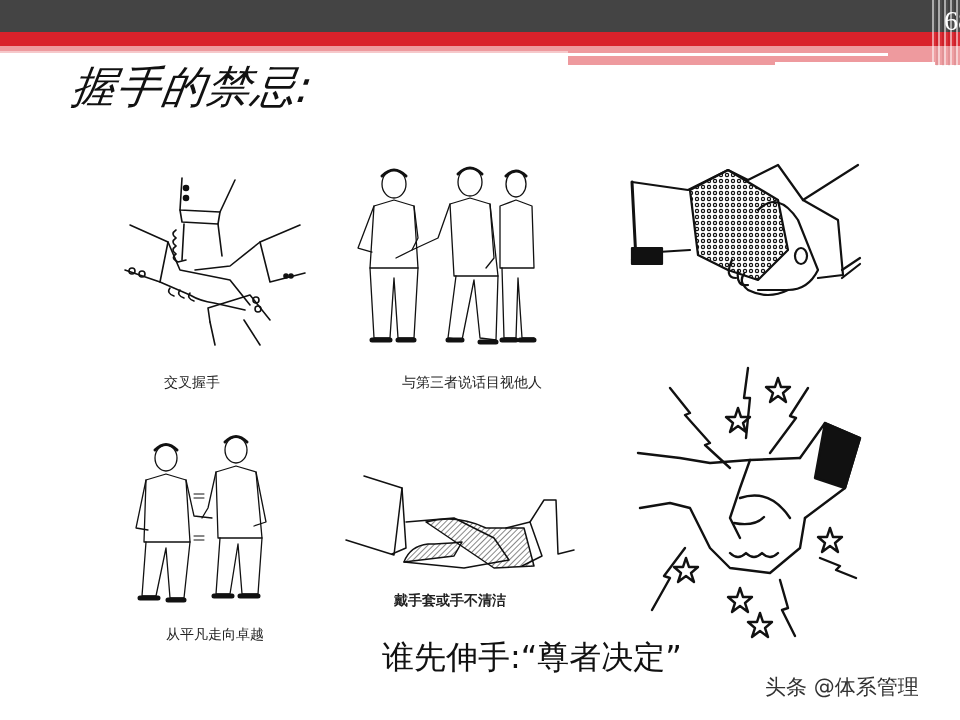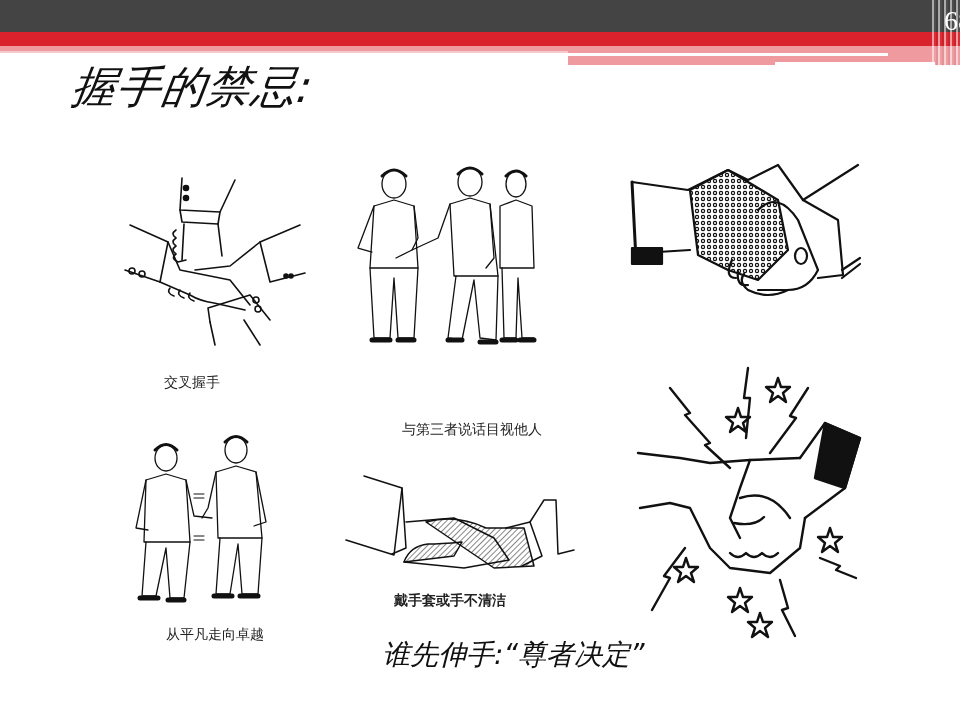--- a/index.html
+++ b/index.html
@@ -17,21 +17,21 @@
   .hdr-stripes { position:absolute; left:932px; top:0; width:28px; height:66px;
     background: repeating-linear-gradient(90deg, rgba(255,255,255,0.55) 0 2px, rgba(255,255,255,0.05) 2px 4px, rgba(0,0,0,0.05) 4px 6px); }
   .page-num { position:absolute; left:944px; top:5px; font-family:"Liberation Serif", serif; font-size:28px; color:#ffffff; letter-spacing:0; }
 
   .title { position:absolute; left:72px; top:58px; font-family:"DejaVu Sans", sans-serif; font-size:44px; font-style:italic; color:#111; letter-spacing:1px; transform:skewX(-8deg); }
   .slogan { position:absolute; left:630px; top:70px; font-family:"DejaVu Serif", serif; font-size:13px; color:#d23a3a; }
 
   .illus { position:absolute; }
   .caption { position:absolute; font-size:14px; color:#222; white-space:nowrap; }
 
-  .bottom-text { position:absolute; left:382px; top:636px; font-size:28px; color:#111; white-space:nowrap;font-style:italic; }
+  .bottom-text { position:absolute; left:382px; top:636px; font-size:32px; color:#111; white-space:nowrap; }
   .watermark { position:absolute; left:765px; top:673px; font-size:21px; color:#333; white-space:nowrap; text-shadow:0 0 1px #fff, 1px 1px 0 #fff; }
   svg { overflow:visible; }
 </style>
 </head>
 <body>
 
 <div class="slide">
 
   <div class="hdr-dark"></div>
   <div class="hdr-red"></div>
@@ -94,21 +94,21 @@
       <path d="M104 108 L96 170 L110 172 L122 112 L128 170 L144 172 L146 108"></path>
       <path d="M96 172 h14 M128 174 h16" stroke-width="5"></path>
 
       <ellipse cx="164" cy="16" rx="10" ry="13"></ellipse>
       <path d="M154 8 q10 -10 20 0" stroke-width="3"></path>
       <path d="M148 38 L164 32 L180 38 L182 100 L148 100 Z"></path>
       <path d="M150 100 L152 170 L164 170 L166 110 L170 170 L182 170"></path>
       <path d="M150 172 h14 M168 172 h14" stroke-width="5"></path>
     </svg>
   </div>
-  <div class="caption" style="left:402px;top:374px;margin-top:47px;">与第三者说话目视他人</div>
+  <div class="caption" style="left:402px;top:374px;">与第三者说话目视他人</div>
 
   <div class="illus" style="left:628px;top:160px;width:235px;height:150px;">
     <svg width="235" height="150" viewBox="0 0 235 150" fill="none" stroke="#111" stroke-width="2.2" stroke-linecap="round" stroke-linejoin="round">
       <defs>
         <pattern id="dots" width="6" height="6" patternUnits="userSpaceOnUse">
           <circle cx="3" cy="3" r="1.6" fill="none" stroke="#111" stroke-width="1.2"></circle>
         </pattern>
       </defs>
       <path d="M4 22 L60 30 L100 10 L120 20 L150 5 L175 40 L230 5"></path>
       <path d="M4 100 L30 92 L62 90"></path>
@@ -183,13 +183,14 @@
       <path d="M10 140 L40 135 L60 140 L80 180 L100 200 L140 205 L170 180 L175 150"></path>
       <path d="M120 92 L110 120 L100 150 L110 170"></path>
       <path d="M170 90 L195 55 L230 70 L215 120 L175 150"></path>
       <path d="M195 55 L230 70 L215 120 L185 110 Z" fill="#111"></path>
       <path d="M110 130 q30 -10 50 20 M104 155 q20 4 30 -6"></path>
       <path d="M100 185 q8 8 16 0 q8 8 16 0 q8 8 16 0"></path>
     </svg>
   </div>
 
   <div class="bottom-text">谁先伸手:“尊者决定”</div>
+  <div class="watermark">头条 @体系管理</div>
 </div>
 
 </body></html>

